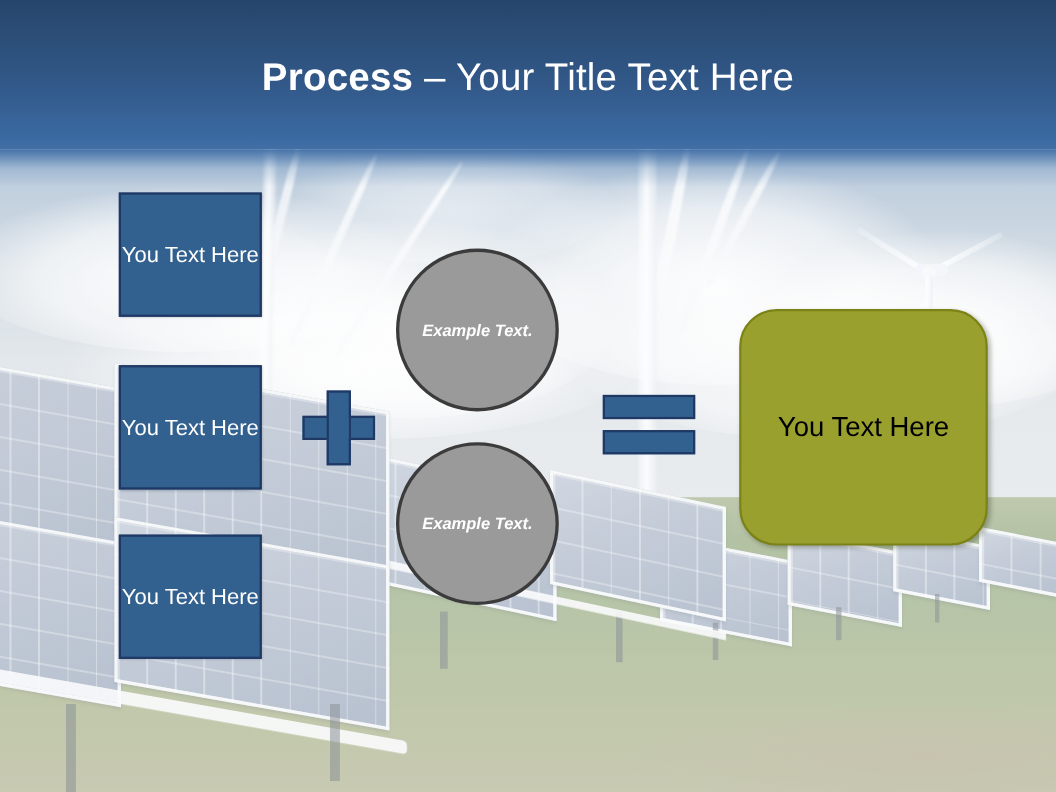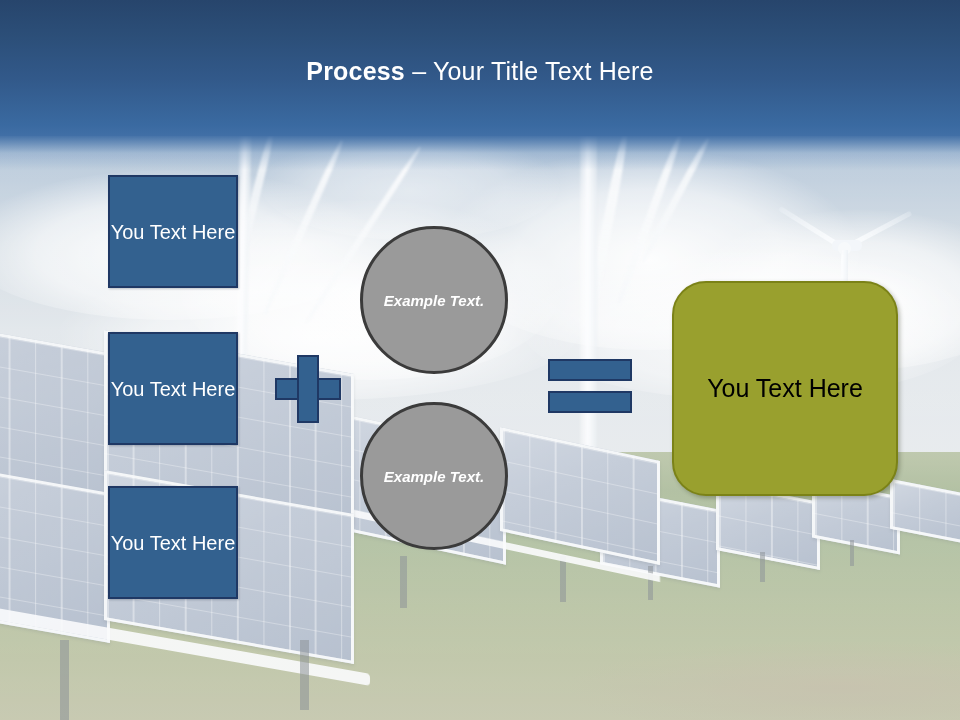--- a/index.html
+++ b/index.html
@@ -143,21 +143,21 @@
     background: linear-gradient(to bottom, #27456c 0%, #2c4f79 28%, #32598a 58%, #3a6aa1 92%, #416fa6 100%);
   }
   .header-fade {
     position: absolute; left: 0; top: 136px; width: 960px; height: 34px;
     background: linear-gradient(to bottom, rgba(65,111,166,0.95), rgba(110,148,190,0.35), rgba(160,186,214,0));
   }
   .slide-title {
     position: absolute; left: 0; top: 50px; width: 960px;
     text-align: center;
     color: #ffffff;
-    font-size: 25px;
+    font-size: 35px;
     line-height: 42px;
     letter-spacing: .2px;
     white-space: nowrap;
   }
   .slide-title .strong { font-weight: bold; }
   .slide-title .light { font-weight: normal; }
 
   
   .txtbox {
     position: absolute;

